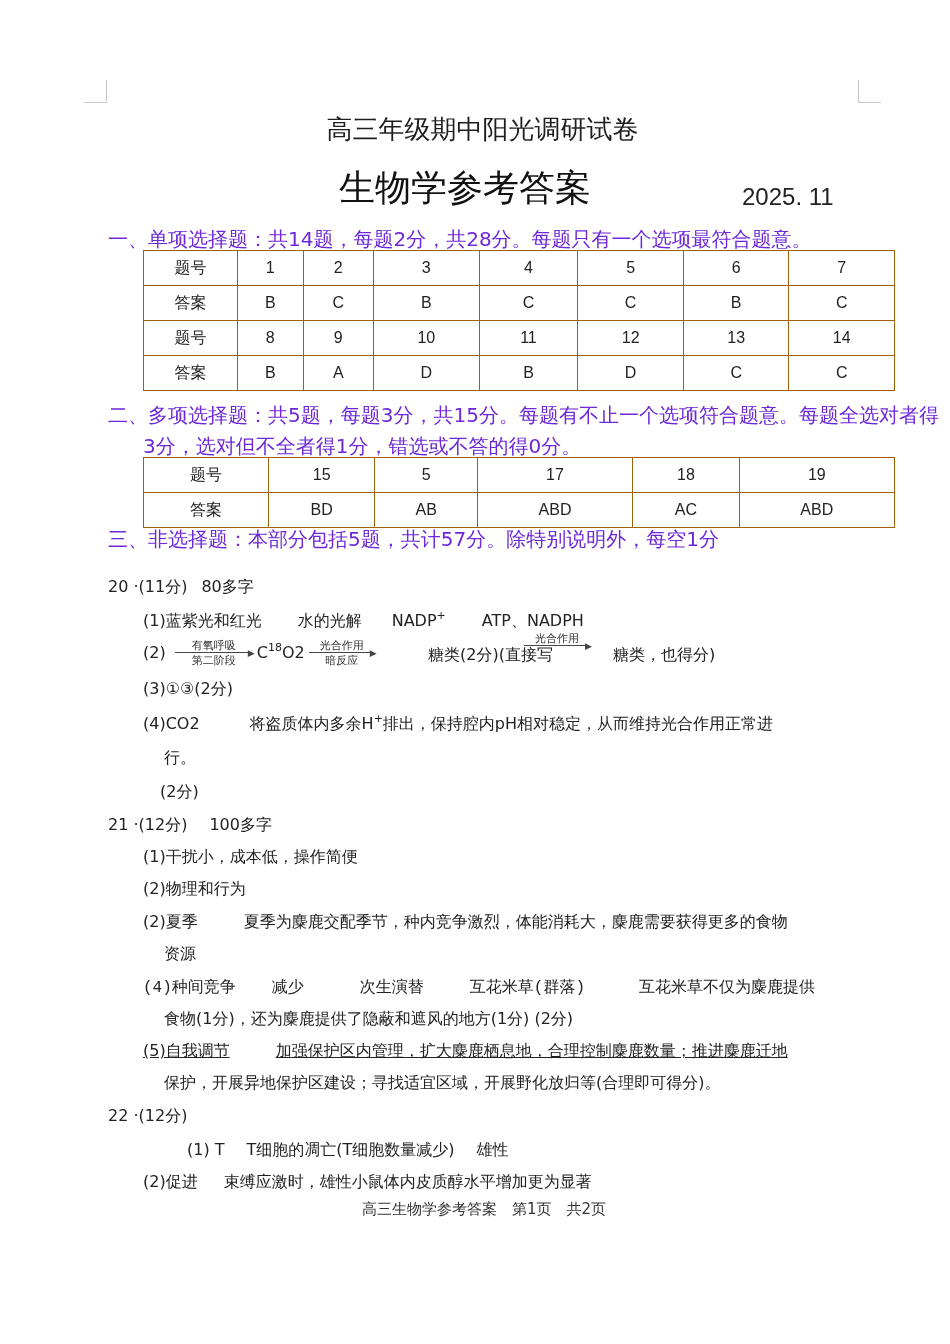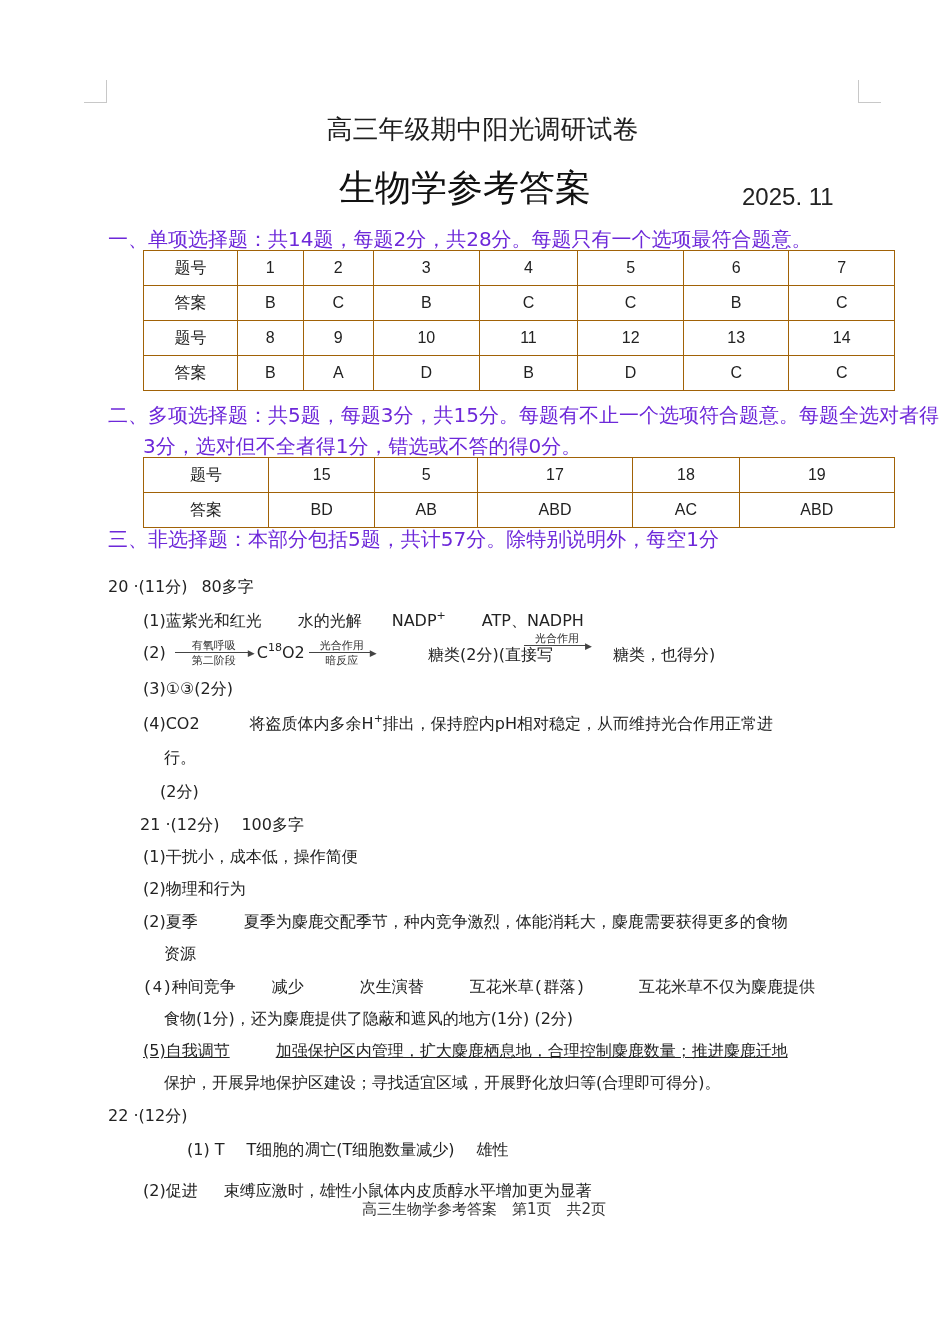--- a/index.html
+++ b/index.html
@@ -159,21 +159,21 @@
 </span>
 <div class="line" style="top:645px; left:613px;">糖类，也得分)</div>
 
 <div class="line" style="top:679px; left:143px;">(3)①③(2分)</div>
 <div class="line" style="top:714px; left:143px;">
   <span>(4)CO2</span><span class="gap" style="width:50px"></span><span>将盗质体内多余H</span><sup>+</sup><span>排出，保持腔内pH相对稳定，从而维持光合作用正常进</span>
 </div>
 <div class="line" style="top:748px; left:164px;">行。</div>
 <div class="line" style="top:782px; left:160px;text-align:right;">(2分)</div>
 
-<div class="line" style="top:815px; left:108px;margin-left:32px;">
+<div class="line" style="top:815px; left:108px;">
   <span>21 ·(12分)</span><span class="gap" style="width:22px"></span><span>100多字</span>
 </div>
 <div class="line" style="top:847px; left:143px;">(1)干扰小，成本低，操作简便</div>
 <div class="line" style="top:879px; left:143px;">(2)物理和行为</div>
 <div class="line" style="top:912px; left:143px;">
   <span>(2)夏季</span><span class="gap" style="width:46px"></span><span>夏季为麋鹿交配季节，种内竞争激烈，体能消耗大，麋鹿需要获得更多的食物</span>
 </div>
 <div class="line" style="top:944px; left:164px;">资源</div>
 <div class="line" style="top:977px; left:143px;font-family:Liberation Mono, monospace;">
   <span>(4)种间竞争</span><span class="gap" style="width:36px"></span><span>减少</span><span class="gap" style="width:56px"></span><span>次生演替</span><span class="gap" style="width:46px"></span><span>互花米草(群落)</span><span class="gap" style="width:54px"></span><span>互花米草不仅为麋鹿提供</span>
@@ -181,17 +181,17 @@
 <div class="line" style="top:1009px; left:164px;">食物(1分)，还为麋鹿提供了隐蔽和遮风的地方(1分) (2分)</div>
 <div class="line" style="top:1041px; left:143px;text-decoration:underline;">
   <span>(5)自我调节</span><span class="gap" style="width:46px"></span><span>加强保护区内管理，扩大麋鹿栖息地，合理控制麋鹿数量；推进麋鹿迁地</span>
 </div>
 <div class="line" style="top:1073px; left:164px;">保护，开展异地保护区建设；寻找适宜区域，开展野化放归等(合理即可得分)。</div>
 
 <div class="line" style="top:1106px; left:108px;">22 ·(12分)</div>
 <div class="line" style="top:1140px; left:143px;margin-left:44px;">
   <span>(1) T</span><span class="gap" style="width:22px"></span><span>T细胞的凋亡(T细胞数量减少)</span><span class="gap" style="width:22px"></span><span>雄性</span>
 </div>
-<div class="line" style="top:1172px; left:143px;margin-top:9px;">
+<div class="line" style="top:1172px; left:143px;">
   <span>(2)促进</span><span class="gap" style="width:26px"></span><span>束缚应激时，雄性小鼠体内皮质醇水平增加更为显著</span>
 </div>
 
 <div class="footer">高三生物学参考答案　第1页　共2页</div>
 
 </body></html>

